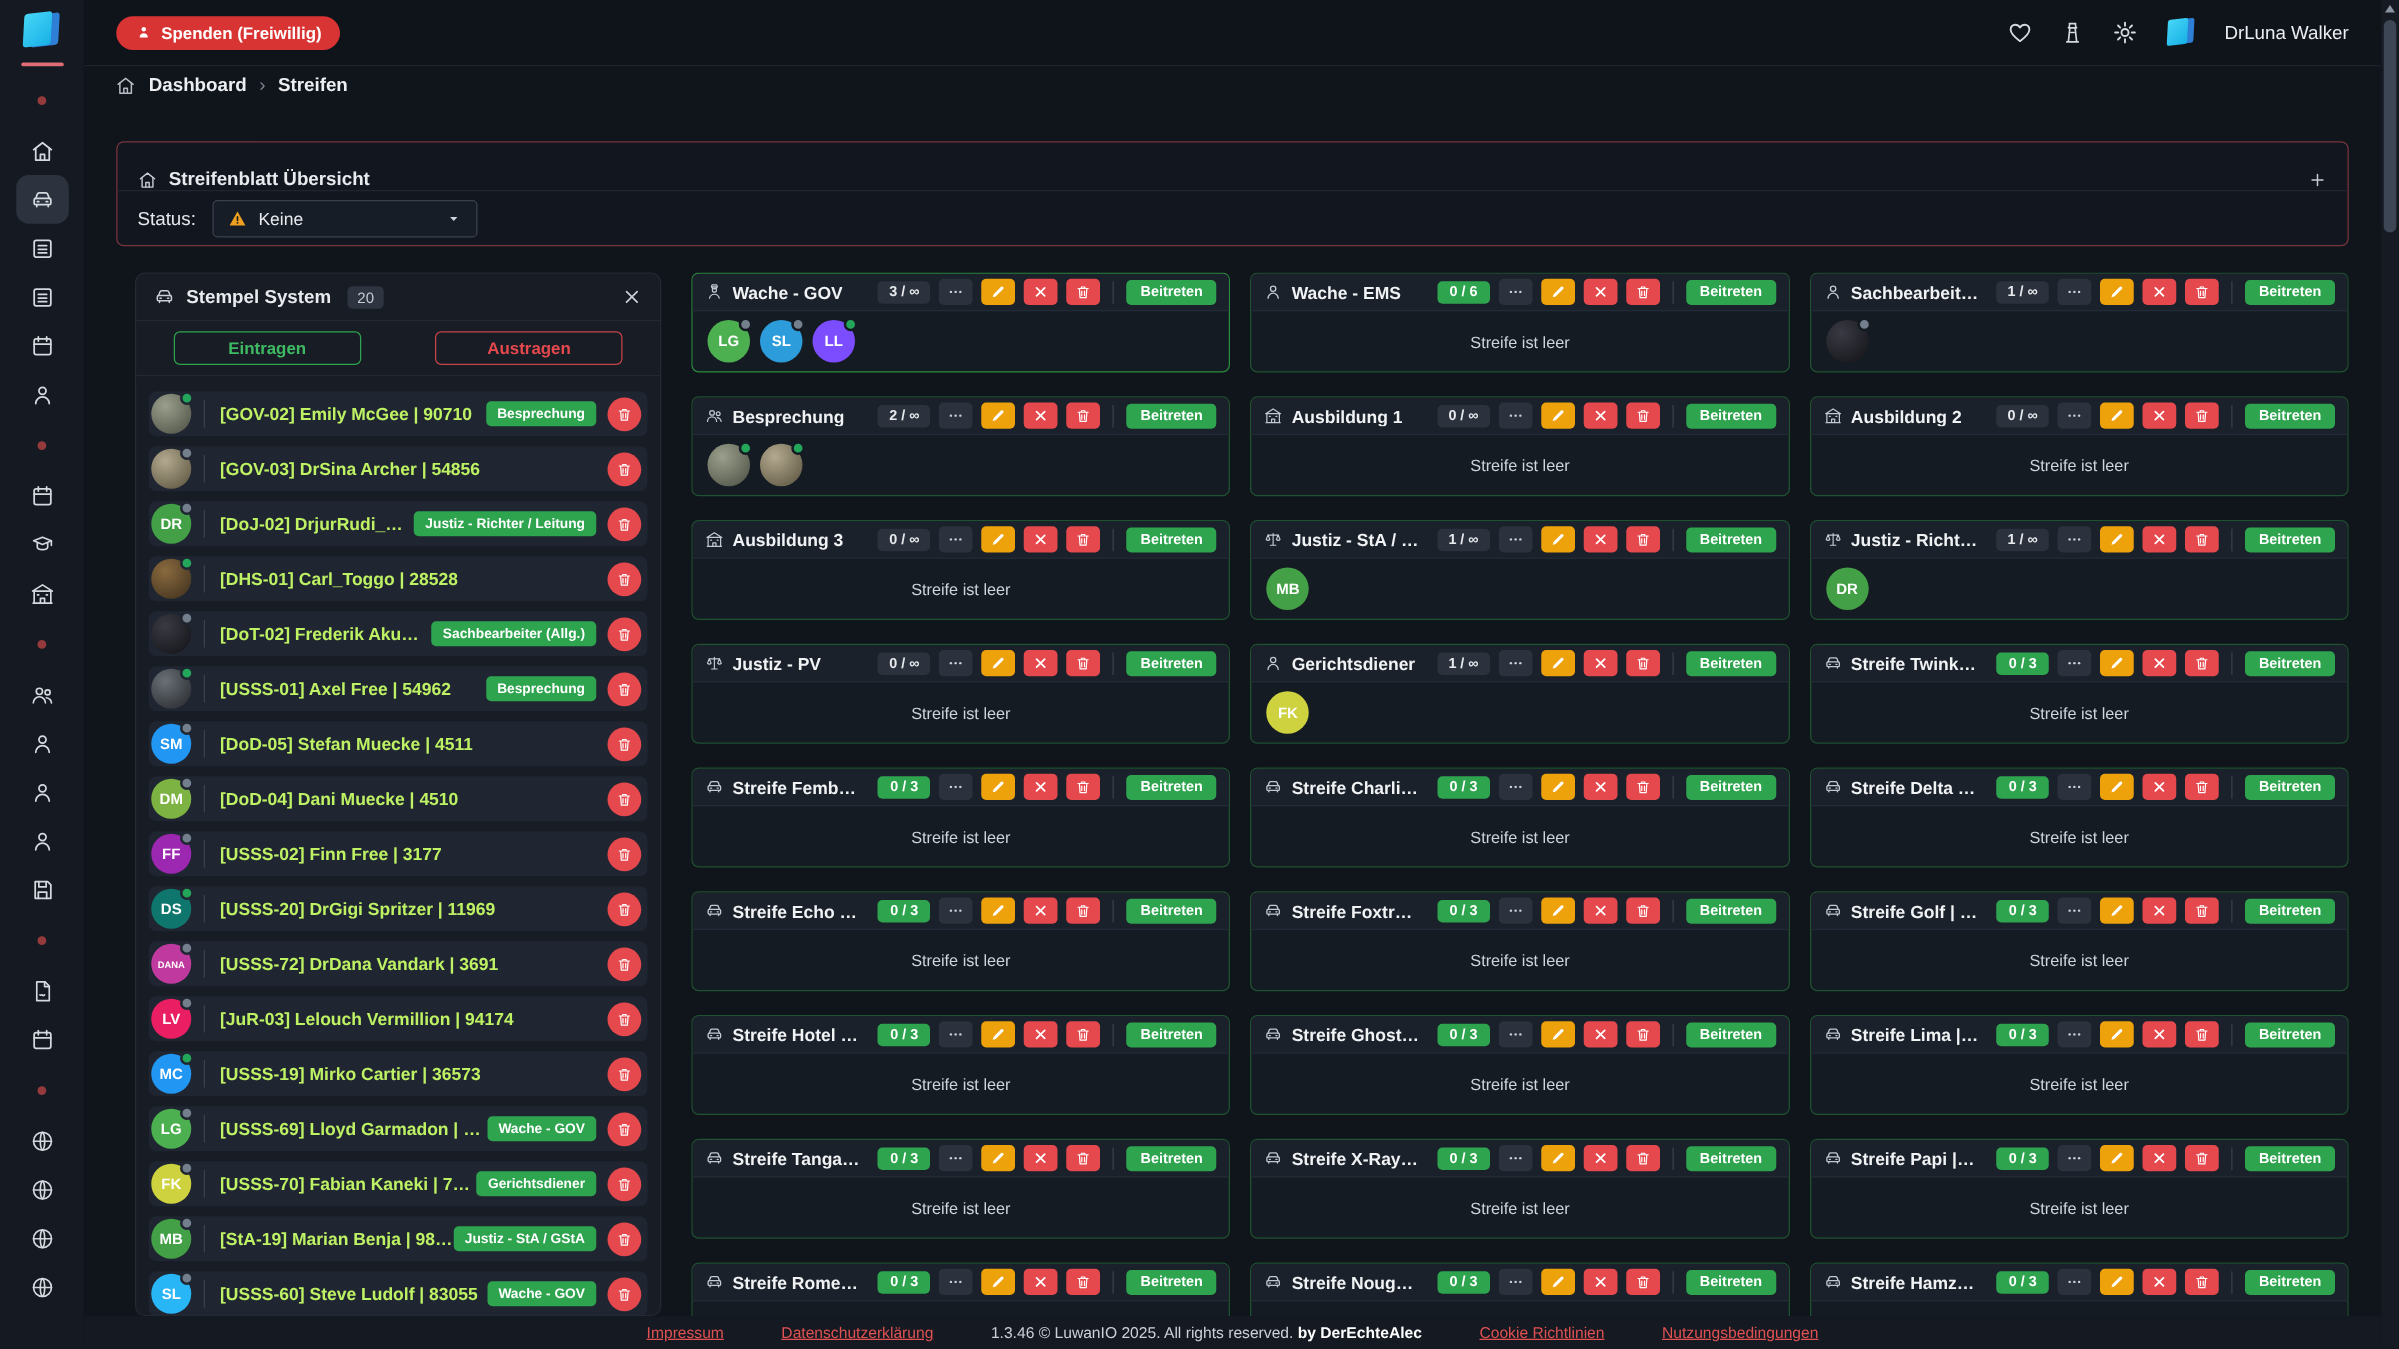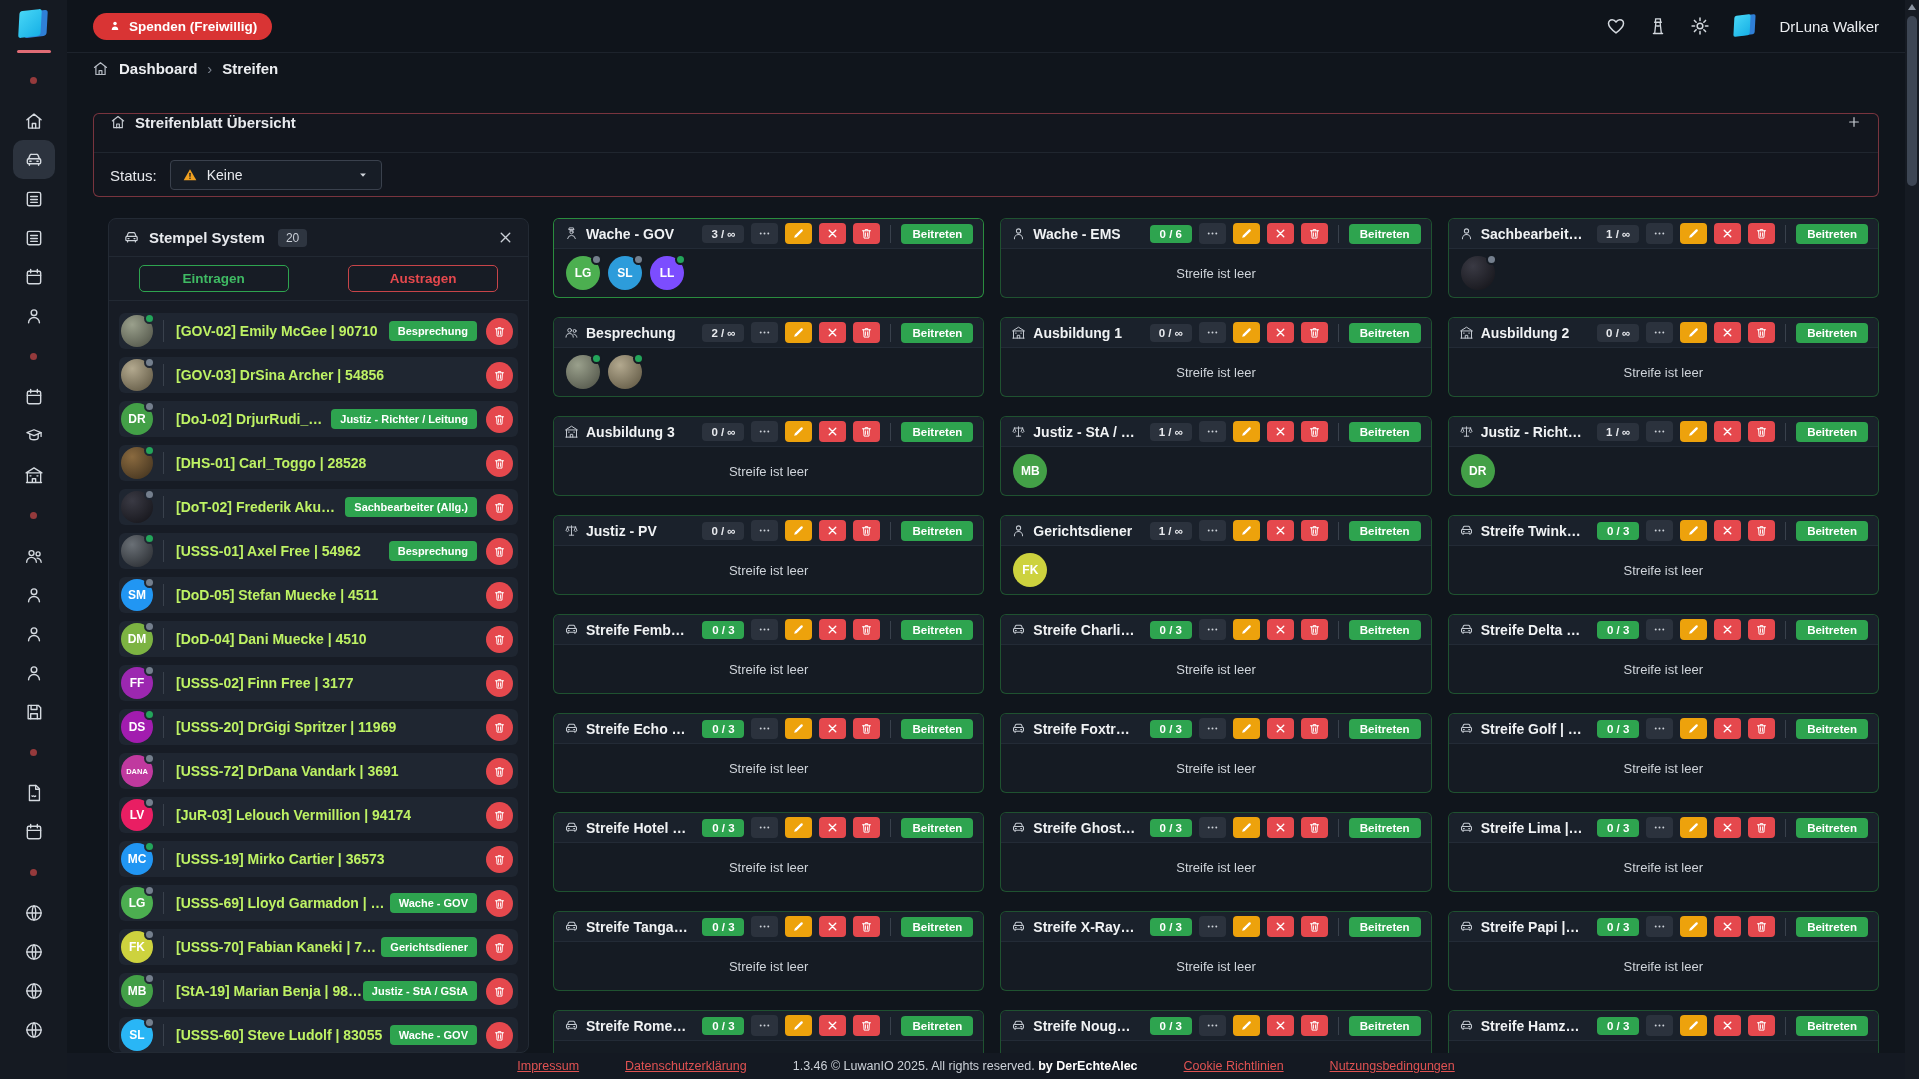--- a/index.html
+++ b/index.html
@@ -36,21 +36,21 @@
   .username{font-size:15px; color:#eceef1; cursor:pointer;text-align:center;}
 
   
   .breadcrumb{position:absolute; left:92px; top:60px; display:flex; align-items:flex-start; gap:10px; font-size:15px; z-index:4;}
   .breadcrumb .icon{width:17px; height:17px; color:#b6bcc4; cursor:pointer;}
   .bc-item{color:#eceef1; font-weight:600; cursor:pointer;}
   .bc-sep{color:#7d8591; font-size:15px;}
 
   
   .overview{position:absolute; left:93px; top:113px; width:1786px; height:84px; border:1px solid rgba(224,82,94,.5); border-radius:6px; background:#12161e; z-index:3;}
-  .ov-head{height:39px; display:flex; align-items:flex-start; gap:9px; padding:0 16px; border-bottom:1px solid #20262f; font-weight:bold; font-size:15px;}
+  .ov-head{height:39px; display:flex; align-items:flex-end; gap:9px; padding:0 16px; border-bottom:1px solid #20262f; font-weight:bold; font-size:15px;}
   .ov-head .icon{width:16px; height:16px; color:#c7ccd3;}
   .ov-plus{margin-left:auto; width:20px; height:20px; color:#ced3da; cursor:pointer;}
   .ov-body{display:flex; align-items:center; gap:13px; padding:7px 16px;}
   .ov-label{font-size:15px; color:#e6e8ec;}
   .status-select{width:212px; height:30px; background:#171d26; border:1px solid #3a414d; border-radius:4px; display:flex; align-items:center; gap:9px; padding:0 11px; font-size:14px; cursor:pointer;}
   .status-select .warn{width:16px; height:16px;}
   .status-select .caret{margin-left:auto; width:14px; height:14px; color:#cfd4da;}
 
   
   .stempel{position:absolute; left:108px; top:218px; width:421px; height:835px; background:var(--panel); border:1px solid var(--border); border-radius:8px; display:flex; flex-direction:column; overflow:hidden; z-index:3;}
@@ -545,21 +545,21 @@
         <span class="sgrow"></span>
         <button class="trash-circle">
           <span class="icon">
             <svg viewBox="0 0 24 24" fill="none" stroke="currentColor" stroke-width="1.8" stroke-linecap="round" stroke-linejoin="round">
               <path d="M4.5 7h15M9.5 7V4.8h5V7M6.5 7l1 13.5h9l1-13.5M10 10.8v6.5M14 10.8v6.5"></path>
             </svg>
           </span>
         </button>
       </div>
       <div class="srow">
-        <span class="avatar" style="background:#a21caf;">
+        <span class="avatar" style="background:#0f766e;">
           <span style="font-size:12px;">DS</span>
           <span class="dot green"></span>
         </span>
         <span class="vsep"></span>
         <span class="sname">[USSS-20] DrGigi Spritzer | 11969</span>
         <span class="sgrow"></span>
         <button class="trash-circle">
           <span class="icon">
             <svg viewBox="0 0 24 24" fill="none" stroke="currentColor" stroke-width="1.8" stroke-linecap="round" stroke-linejoin="round">
               <path d="M4.5 7h15M9.5 7V4.8h5V7M6.5 7l1 13.5h9l1-13.5M10 10.8v6.5M14 10.8v6.5"></path>

